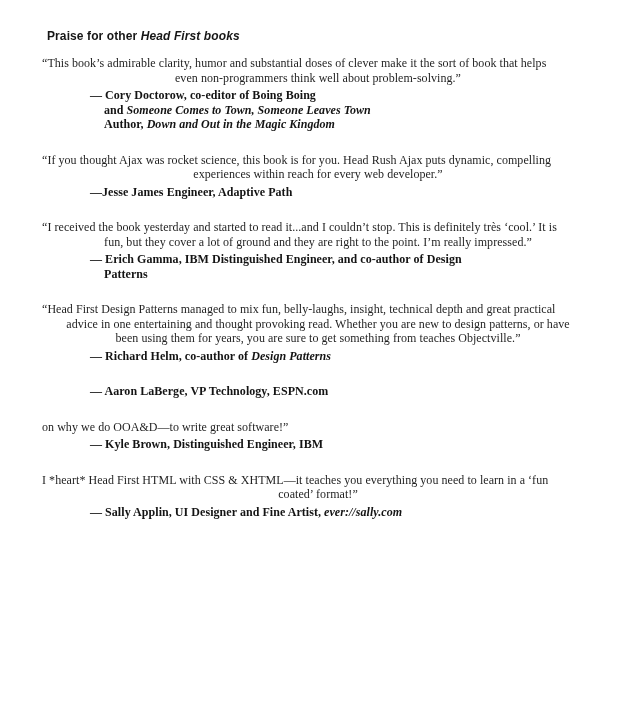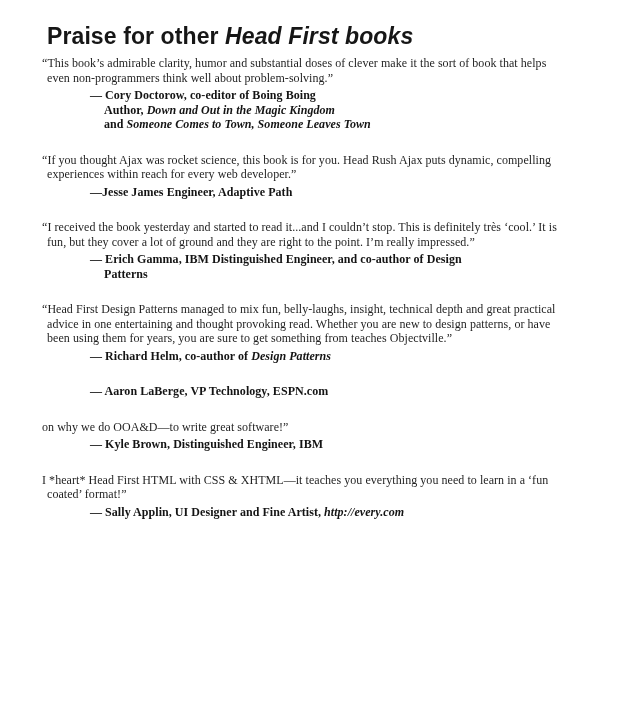--- a/index.html
+++ b/index.html
@@ -12,21 +12,21 @@
     height: 720px;
     overflow: hidden;
     font-family: "Liberation Serif", serif;
     color: #1f1f1f;
   }
   .page {
     padding: 28px 34px 0 42px;
   }
   .page-title {
     font-family: "Liberation Sans", sans-serif;
-    font-size: 23px;
+    font-size: 12px;
     line-height: 17px;
     font-weight: bold;
     color: #161616;
     margin: 0 0 11px 5px;
     letter-spacing: 0.1px;
   }
   .page-title .t-em {
     font-style: italic;
   }
   .quote-block {
@@ -36,20 +36,21 @@
     margin: 0 0 3px 0;
   }
   .qline, .attr-line {
     font-size: 12px;
     line-height: 14.5px;
     white-space: pre;
     letter-spacing: 0.05px;
   }
   .qline:not(:first-child) {
     padding-left: 5px;
+    text-align: center;
   }
   .attr-line {
     font-weight: bold;
     color: #141414;
     padding-left: 48px;
   }
   .attr-line:not(:first-child) {
     padding-left: 62px;
   }
   .r-n { font-style: normal; }
@@ -63,22 +64,22 @@
 <div class="page">
   <h1 class="page-title"><span>Praise for other </span><span class="t-em">Head First books</span></h1>
   <div>
       <section class="quote-block">
         <div class="quote-text">
           <div class="qline"><span class="r-n">“This book’s admirable clarity, humor and substantial doses of clever make it the sort of book that helps</span></div>
           <div class="qline"><span class="r-n">even non-programmers think well about problem-solving.”</span></div>
         </div>
         <div>
           <div class="attr-line"><span class="r-b">— Cory Doctorow, co-editor of Boing Boing</span></div>
+          <div class="attr-line"><span class="r-b">and </span><span class="r-bi">Someone Comes to Town, Someone Leaves Town</span></div>
           <div class="attr-line"><span class="r-b">Author, </span><span class="r-bi">Down and Out in the Magic Kingdom</span></div>
-          <div class="attr-line"><span class="r-b">and </span><span class="r-bi">Someone Comes to Town, Someone Leaves Town</span></div>
         </div>
       </section>
       <section class="quote-block">
         <div class="quote-text">
           <div class="qline"><span class="r-n">“If you thought Ajax was rocket science, this book is for you. Head Rush Ajax puts dynamic, compelling</span></div>
           <div class="qline"><span class="r-n">experiences within reach for every web developer.”</span></div>
         </div>
         <div>
           <div class="attr-line"><span class="r-b">—Jesse James Engineer, Adaptive Path</span></div>
         </div>
@@ -115,17 +116,17 @@
         <div>
           <div class="attr-line"><span class="r-b">— Kyle Brown, Distinguished Engineer, IBM</span></div>
         </div>
       </section>
       <section class="quote-block">
         <div class="quote-text">
           <div class="qline"><span class="r-n">I *heart* </span><span class="r-i">Head First HTML with CSS &amp; XHTML</span><span class="r-n">—it teaches you everything you need to learn in a ‘fun</span></div>
           <div class="qline"><span class="r-n">coated’ format!”</span></div>
         </div>
         <div>
-          <div class="attr-line"><span class="r-b">— Sally Applin, UI Designer and Fine Artist, </span><span class="r-bi">http://every.com</span></div>
+          <div class="attr-line"><span class="r-b">— Sally Applin, UI Designer and Fine Artist, </span><span class="r-bi">ever://sally.com</span></div>
         </div>
       </section>
     </div>
 </div>
 
 </body></html>

